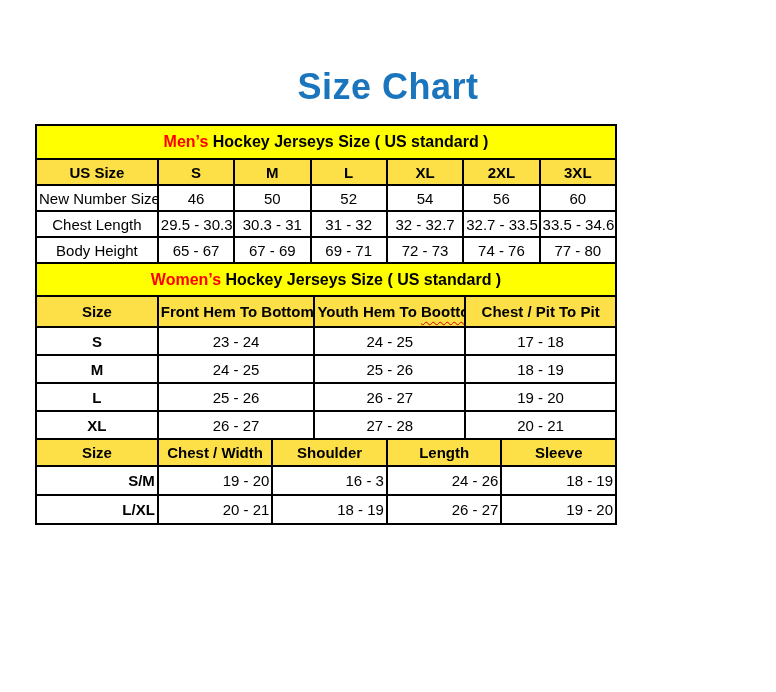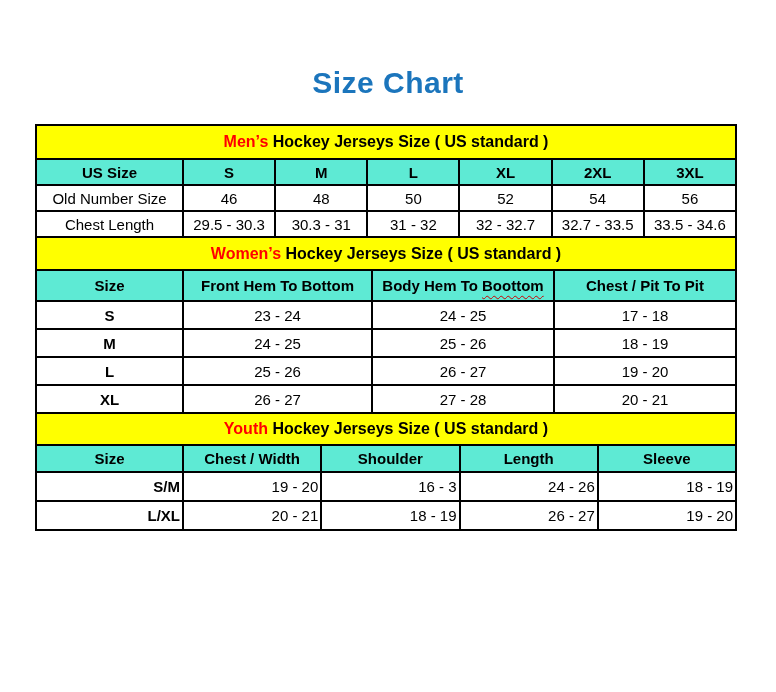--- a/index.html
+++ b/index.html
@@ -24,30 +24,30 @@
     width: 776px;
     height: 692px;
     overflow: hidden;
   }
   .title {
     position: absolute;
     top: 66px;
     left: 0;
     width: 100%;
     text-align: center;
-    font-size: 30px;
+    font-size: 36px;
     font-weight: bold;
     color: var(--title-blue, #1b75bc);
     letter-spacing: 0.5px;
   }
   .chart {
     position: absolute;
     left: 35px;
     top: 124px;
-    width: 702px;
+    width: 582px;
   }
   table.sect {
     border-collapse: collapse;
     width: 100%;
     table-layout: fixed;
   }
   table.sect + table.sect { margin-top: -2px; }
   .sect td, .sect th {
     border: 2px solid var(--border-black, #000);
     text-align: center;
@@ -59,21 +59,21 @@
   tr.band td {
     background: var(--band-yellow, #ff0);
     font-weight: bold;
     font-size: 16px;
     height: 34px;
   }
   tr.band .hl { color: var(--highlight-red, #f00); }
   tr.head th {
     font-weight: bold;
     font-size: 15px;
-    background: #5eead4;
+    background: #fde047;
     text-align: center;
   }
   tr.data td {
     font-weight: normal;
     font-size: 15px;
     background: #fff;
   }
   .mens  tr.head th { height: 26px; }
   .mens  tr.data td { height: 26px; }
   .womens tr.band td { height: 33px; }
@@ -117,55 +117,64 @@
       <tr class="head">
         <th>US Size</th>
         <th>S</th>
         <th>M</th>
         <th>L</th>
         <th>XL</th>
         <th>2XL</th>
         <th>3XL</th>
       </tr>
       <tr class="data">
-        <td class="rlabel">Old Number Size</td>
+        <td class="rlabel">New Number Size</td>
         <td>46</td>
-        <td>48</td>
         <td>50</td>
         <td>52</td>
         <td>54</td>
         <td>56</td>
+        <td>60</td>
       </tr>
       <tr class="data">
         <td class="rlabel">Chest Length</td>
         <td>29.5 - 30.3</td>
         <td>30.3 - 31</td>
         <td>31 - 32</td>
         <td>32 - 32.7</td>
         <td>32.7 - 33.5</td>
         <td>33.5 - 34.6</td>
+      </tr>
+      <tr class="data">
+        <td class="rlabel">Body Height</td>
+        <td>65 - 67</td>
+        <td>67 - 69</td>
+        <td>69 - 71</td>
+        <td>72 - 73</td>
+        <td>74 - 76</td>
+        <td>77 - 80</td>
       </tr>
     </tbody>
       </table>
 
     <table class="sect womens">
       <colgroup>
         <col style="width:21%">
           <col style="width:27%">
           <col style="width:26%">
           <col style="width:26%">
       </colgroup>
       <tbody>
           <tr class="band">
         <td colspan="4"><span class="hl">Women’s</span><span> Hockey Jerseys Size ( US standard )</span></td>
       </tr>
       <tr class="head">
         <th>Size</th>
         <th>Front Hem To Bottom</th>
-        <th><span>Body Hem To </span><span class="wavy">Boottom</span></th>
+        <th><span>Youth Hem To </span><span class="wavy">Boottom</span></th>
         <th>Chest / Pit To Pit</th>
       </tr>
       <tr class="data">
         <td class="rlabel">S</td>
         <td>23 - 24</td>
         <td>24 - 25</td>
         <td>17 - 18</td>
       </tr>
       <tr class="data">
         <td class="rlabel">M</td>
@@ -190,23 +199,20 @@
 
     <table class="sect youth">
       <colgroup>
         <col style="width:21%">
           <col style="width:19.75%">
           <col style="width:19.75%">
           <col style="width:19.75%">
           <col style="width:19.75%">
       </colgroup>
       <tbody>
-          <tr class="band">
-        <td colspan="5"><span class="hl">Youth</span><span> Hockey Jerseys Size ( US standard )</span></td>
-      </tr>
       <tr class="head">
         <th>Size</th>
         <th>Chest / Width</th>
         <th>Shoulder</th>
         <th>Length</th>
         <th>Sleeve</th>
       </tr>
       <tr class="data">
         <td class="rlabel">S/M</td>
         <td>19 - 20</td>

